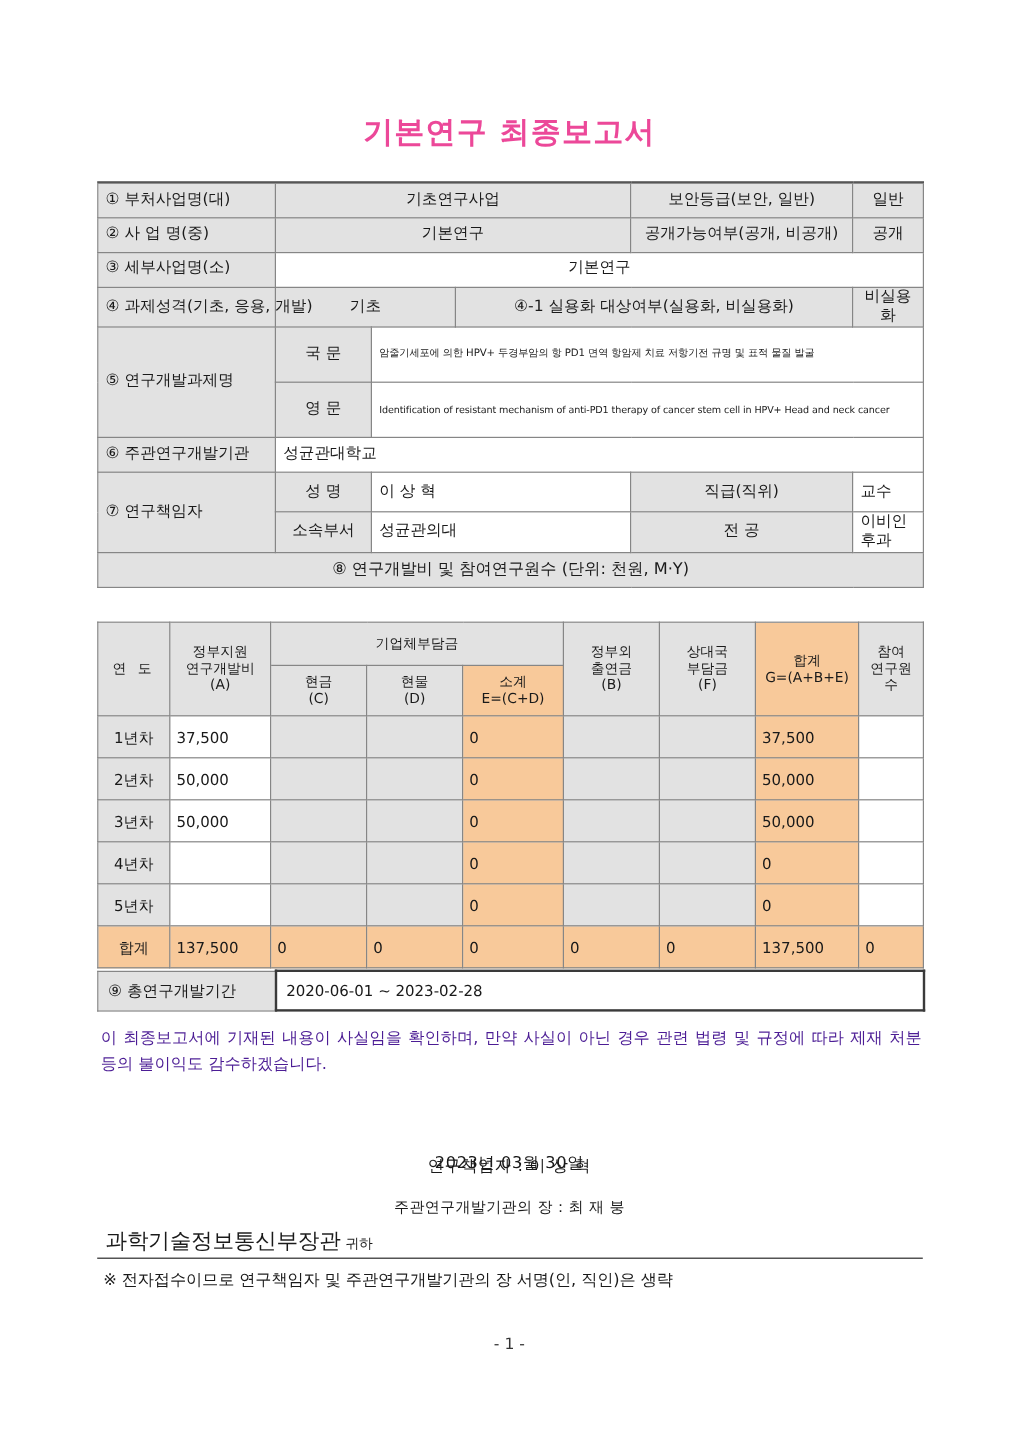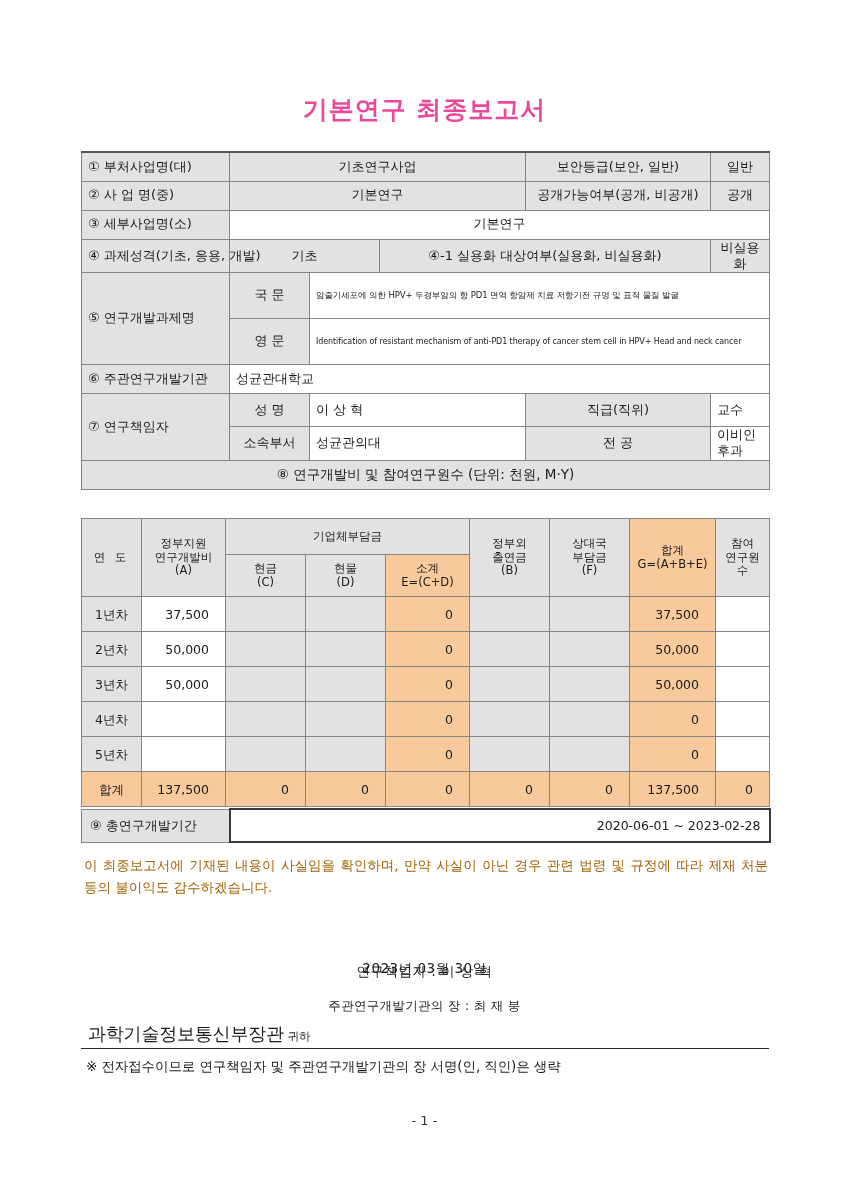--- a/index.html
+++ b/index.html
@@ -106,21 +106,21 @@
   }
   .budget-table td.h {
     background: #e2e2e2;
     font-size: 11.5px;
   }
   .budget-table td.h-or {
     background: #f8c99a;
     font-size: 11.5px;
   }
   .budget-table td.num {
-    text-align: right;
+    text-align: left;
     padding-right: 16px;
     font-size: 12.5px;
   }
   .budget-table td.g  { background: #e2e2e2; }
   .budget-table td.or { background: #f8c99a; }
   .budget-table td.yr {
     background: #e2e2e2;
     font-size: 12.5px;
   }
   .budget-table tr.total td { background: #f8c99a; }
@@ -142,39 +142,39 @@
     box-sizing: border-box;
     padding: 0 8px;
     vertical-align: middle;
     background: #fff;
   }
   .period-table td.lbl {
     background: #e2e2e2;
     text-align: left;
   }
   .period-table td.val {
-    text-align: right;
+    text-align: left;
     font-size: 12.5px;
     border-left: 2px solid #3a3a3a;
     border-top: 2px solid #3a3a3a;
     border-right: 2px solid #3a3a3a;
     border-bottom: 2px solid #3a3a3a;
     margin-left: 19px;
   }
 
   
   .declaration {
     position: absolute;
     left: 84px;
     top: 854px;
     width: 684px;
     font-size: 13.5px;
     line-height: 1.65;
     text-align: justify;
-    color: #a16207;
+    color: #4c1d95;
   }
 
   
   .sig-date {
     position: absolute;
     left: 0; top: 928px;
     width: 849px;
     text-align: center;
     font-size: 13.5px;
     letter-spacing: 0.5px;

